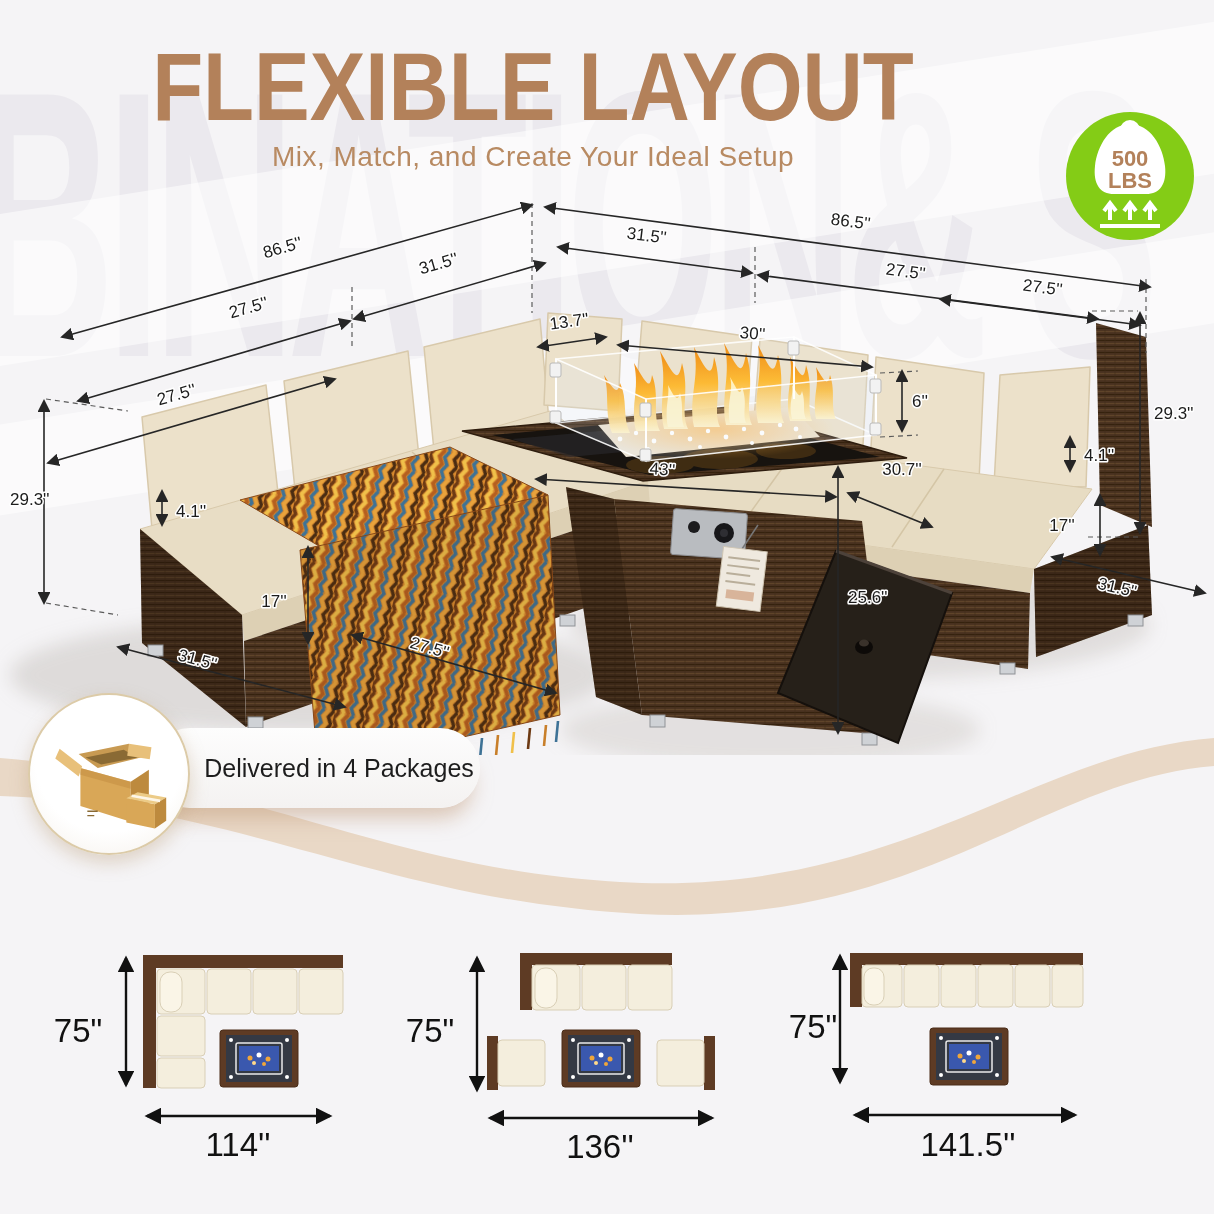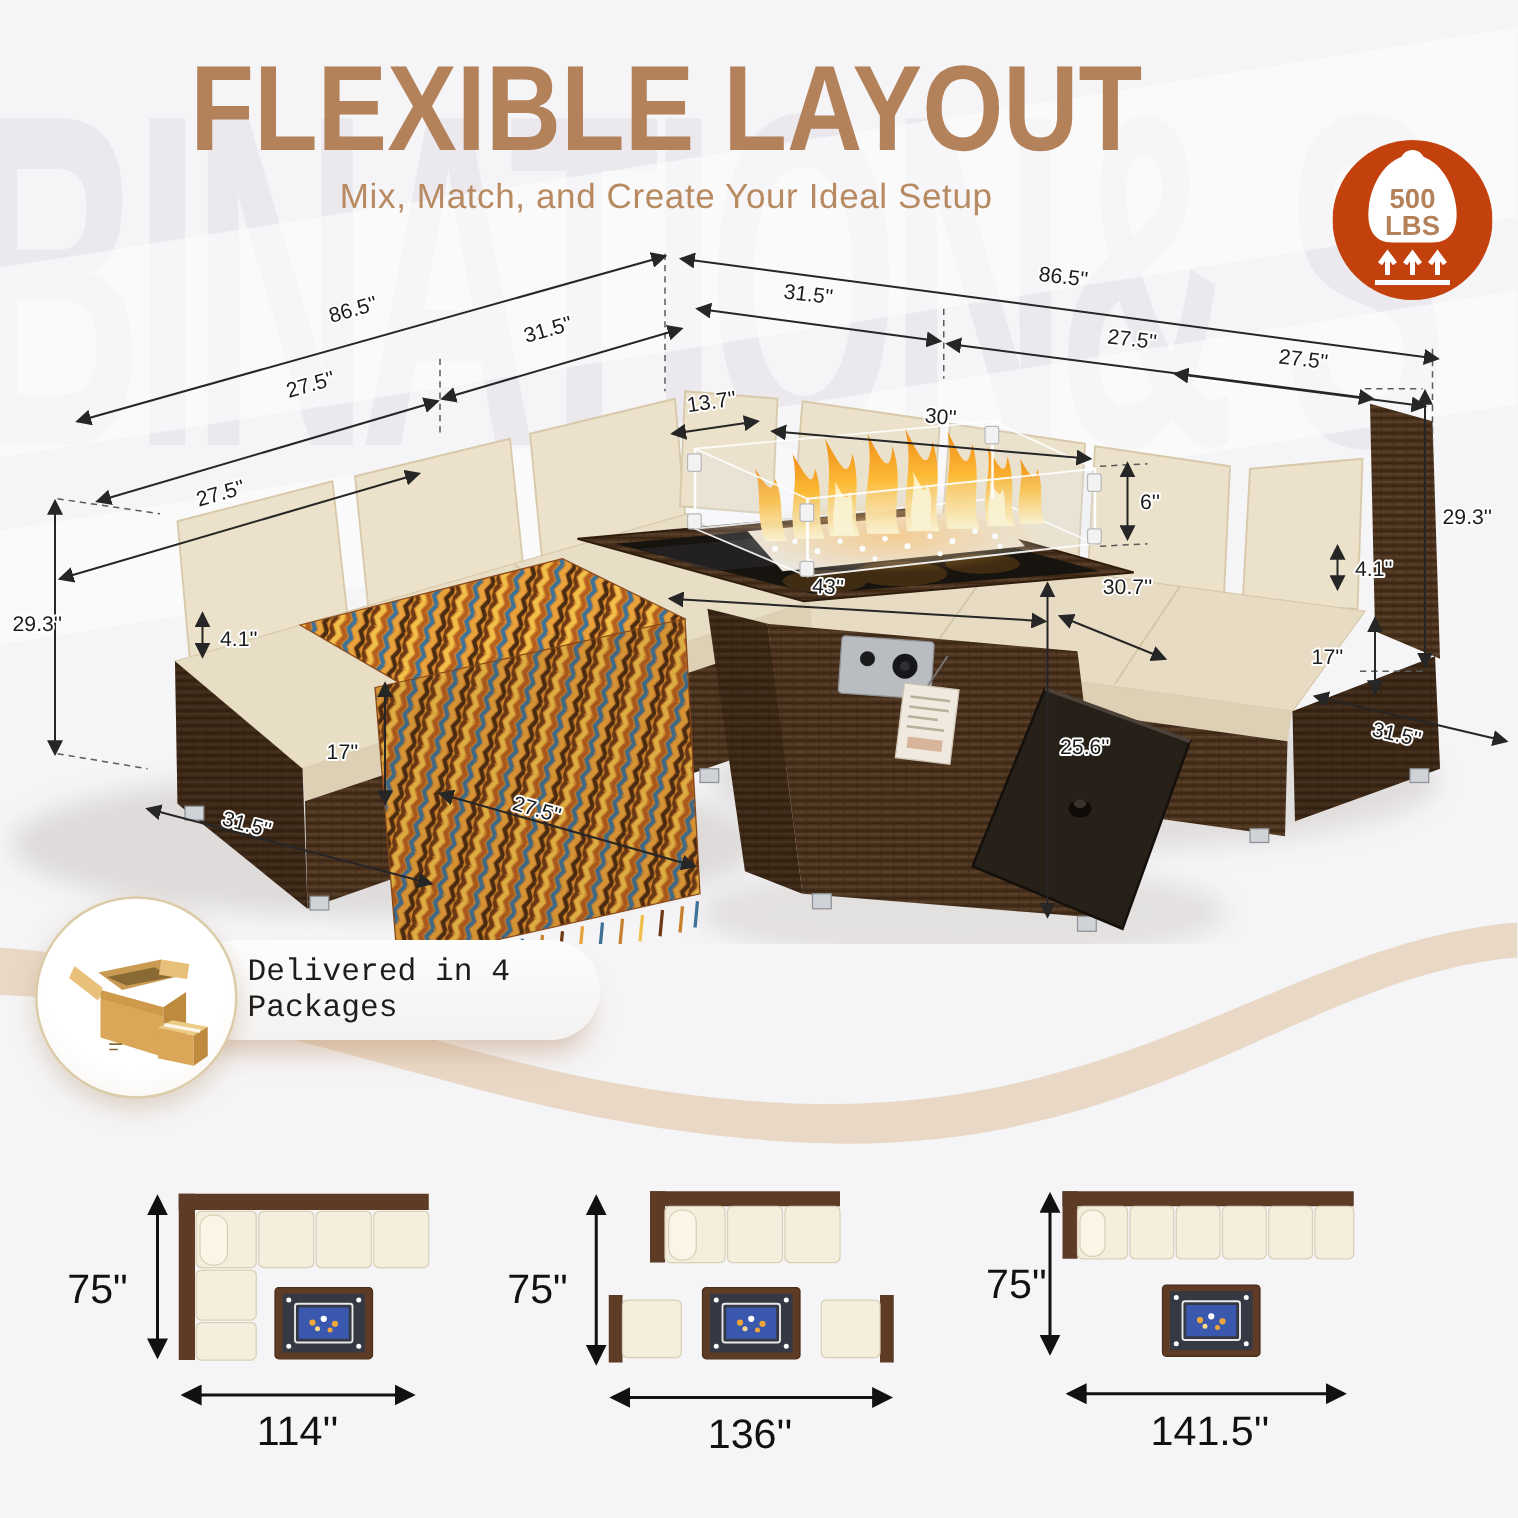--- a/index.html
+++ b/index.html
@@ -12,27 +12,27 @@
   .s1{width:1600px;height:150px;top:120px;left:-200px;transform:rotate(-9deg);}
   .s2{width:1600px;height:90px;top:330px;left:-200px;transform:rotate(-9deg);}
   .wave-svg{position:absolute;left:0;top:700px;z-index:1;}
 
   
   header{position:absolute;top:34px;left:0;width:1066px;text-align:center;z-index:3;}
   .title{font-size:97px;font-weight:bold;color:#b3815a;letter-spacing:0px;transform:scaleX(.86);transform-origin:center;white-space:nowrap;line-height:1.1;}
   .subtitle{margin-top:0;font-size:28px;color:#b88a62;letter-spacing:.5px;}
 
   
-  .capacity{position:absolute;top:112px;left:1066px;width:128px;height:128px;border-radius:50%;background:#c2410c;z-index:3;display:flex;align-items:center;justify-content:center;}
+  .capacity{position:absolute;top:112px;left:1066px;width:128px;height:128px;border-radius:50%;background:#84cc16;z-index:3;display:flex;align-items:center;justify-content:center;}
 
   
   .scene{position:absolute;top:195px;left:0;z-index:2;}
 
   
-  .delivery{position:absolute;top:712px;left:0;width:520px;height:170px;z-index:4;font-family:Liberation Mono, monospace;}
+  .delivery{position:absolute;top:688px;left:0;width:520px;height:170px;z-index:4;}
   .delivery .pill{position:absolute;left:150px;top:40px;width:282px;height:80px;border-radius:46px;background:linear-gradient(180deg,#fdfdfd,#f4f2f1);box-shadow:0 18px 20px -8px rgba(196,160,130,.55);display:flex;align-items:center;justify-content:center;padding-left:48px;}
   .delivery .pill span{font-size:25px;color:#1d1d1d;}
   .delivery .circ{position:absolute;left:28px;top:5px;width:158px;height:158px;border-radius:50%;background:radial-gradient(circle at 50% 40%,#ffffff 60%,#f4efe8);border:2px solid #dcCBa8;border-color:#dccba8;box-shadow:0 8px 18px rgba(180,150,110,.35);display:flex;align-items:center;justify-content:center;}
 
   
   .layouts{position:absolute;top:930px;left:0;z-index:2;}
 
   
   text{font-family:"Liberation Sans",sans-serif;}
   .dim{font-size:17px;fill:#1c1c1c;text-anchor:middle;paint-order:stroke;stroke:#ffffff;stroke-width:3px;stroke-linejoin:round;font-weight:500;}

